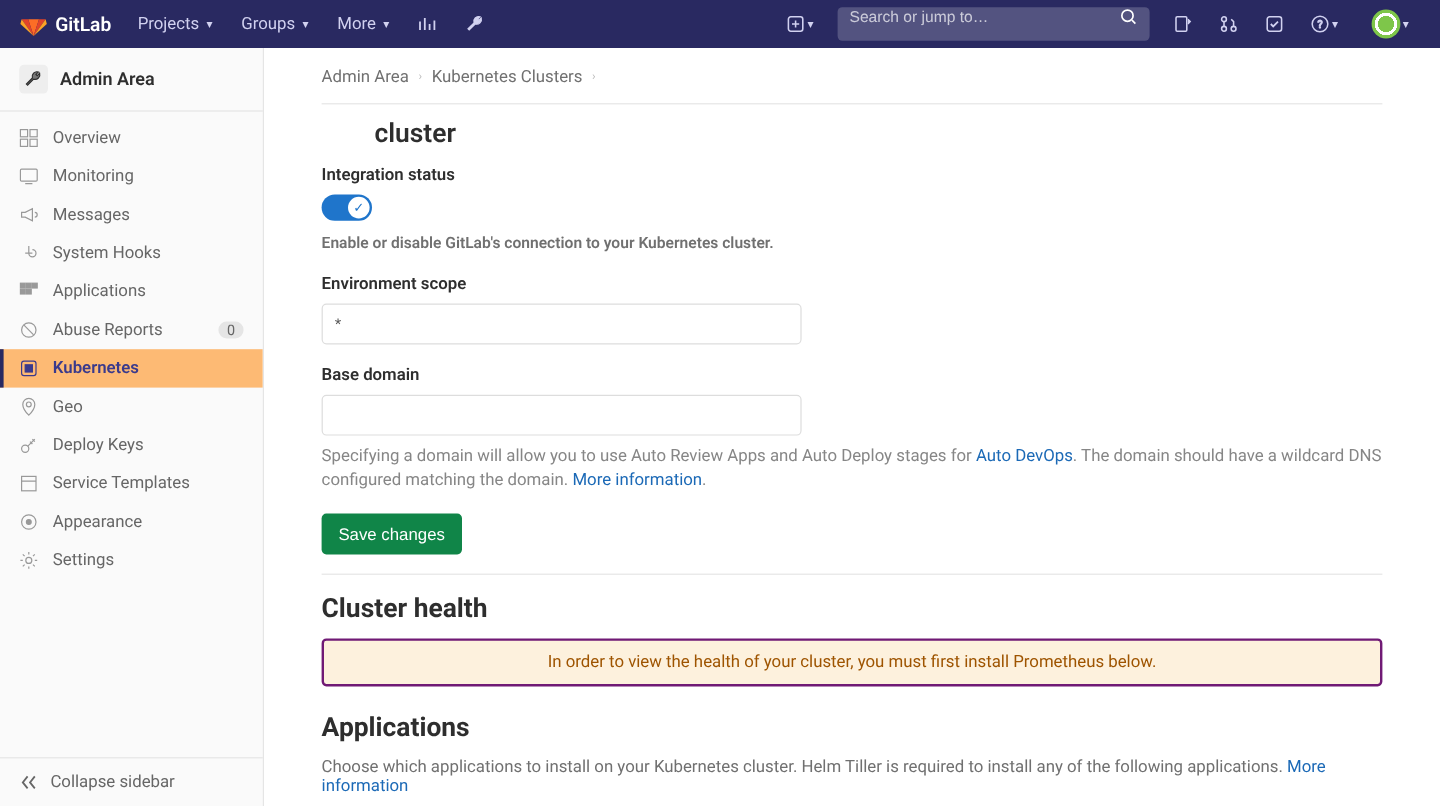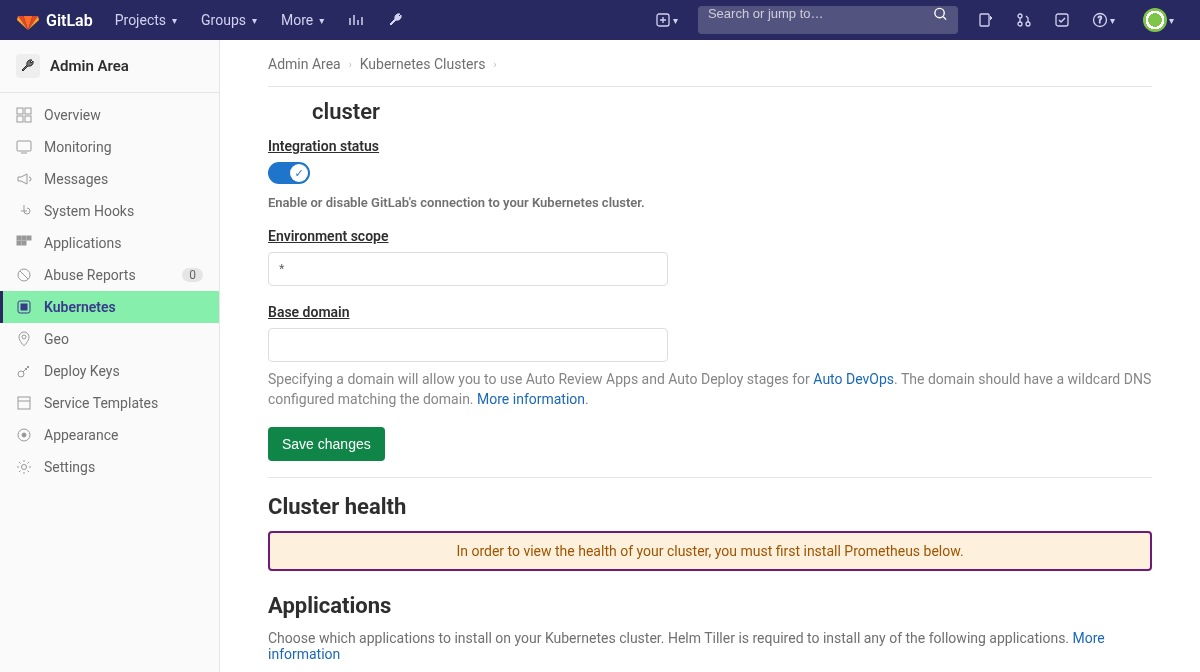--- a/index.html
+++ b/index.html
@@ -18,32 +18,32 @@
 .avatar { width: 24px; height: 24px; border-radius: 50%; background: radial-gradient(circle, #7ec64a 40%, #fff 40%, #fff 55%, #7ec64a 55%); margin-left: 6px; }
 .caret { font-size: 10px; margin-left: 2px; }
 
 .layout { display: flex; height: calc(100vh - 40px); }
 .sidebar { width: 220px; background: #fafafa; border-right: 1px solid #e5e5e5; display: flex; flex-direction: column; }
 .sidebar-header { display: flex; align-items: center; gap: 10px; padding: 14px 16px; border-bottom: 1px solid #e5e5e5; }
 .sidebar-header-icon { width: 24px; height: 24px; border-radius: 4px; background: #eee; display: flex; align-items: center; justify-content: center; }
 .sidebar-title { font-weight: 600; font-size: 15px; }
 .sidebar-items { flex: 1; overflow: auto; padding: 6px 0; }
 .side-item { display: flex; align-items: center; gap: 12px; padding: 8px 16px; color: #666; cursor: pointer; font-size: 14px; }
-.side-item.active { background: #86efac; color: #3a3a8c; font-weight: 600; border-left: 3px solid #292961; padding-left: 13px; }
+.side-item.active { background: #fdba74; color: #3a3a8c; font-weight: 600; border-left: 3px solid #292961; padding-left: 13px; }
 .side-item .icon { width: 16px; height: 16px; display: flex; align-items: center; justify-content: center; color: #999; }
 .side-item.active .icon { color: #3a3a8c; }
 .badge { background: #e5e5e5; border-radius: 10px; padding: 0 7px; font-size: 12px; margin-left: auto; color: #666; }
 .sidebar-footer { border-top: 1px solid #e5e5e5; padding: 12px 16px; display: flex; align-items: center; gap: 10px; color: #666; cursor: pointer; }
 
 .content { flex: 1; overflow: auto; padding: 16px 48px 0 48px; }
 .breadcrumb { display: flex; align-items: center; gap: 8px; color: #707070; font-size: 14px; padding-bottom: 14px; border-bottom: 1px solid #e5e5e5; }
 .breadcrumb a { color: #707070; text-decoration: none; }
 .crumb-sep { color: #bbb; font-size: 10px; }
 .page-title { font-size: 22px; font-weight: 600; margin: 12px 0 14px 44px; }
-.section-label { font-weight: 600; margin-bottom: 8px; text-decoration: underline; }
+.section-label { font-weight: 600; margin-bottom: 8px; }
 .section { margin-bottom: 18px; }
 .toggle { width: 42px; height: 22px; background: #1f75cb; border-radius: 11px; position: relative; cursor: pointer; display: inline-block; }
 .toggle-knob { position: absolute; right: 2px; top: 2px; width: 18px; height: 18px; background: #fff; border-radius: 50%; display: flex; align-items: center; justify-content: center; color: #1f75cb; font-size: 11px; }
 .help-text { color: #707070; margin-top: 8px; font-weight: 600; font-size: 13px; }
 .hint-text { color: #868686; margin-top: 8px; font-size: 14px; line-height: 1.4; }
 .text-input { width: 400px; height: 34px; border: 1px solid #ddd; border-radius: 4px; padding: 0 10px; font-size: 14px; color: #555; }
 .link { color: #1b69b6; text-decoration: none; }
 .btn-success { background: #108548; color: #fff; border: none; border-radius: 4px; padding: 9px 14px; font-size: 14px; cursor: pointer; }
 .hr { border-top: 1px solid #e5e5e5; margin: 16px 0; }
 .h2 { font-size: 22px; font-weight: 700; margin-bottom: 12px; }
@@ -256,20 +256,26 @@
       <div class="side-item">
           <span class="icon">
             <svg class="sicon" viewBox="0 0 16 16">
               <circle cx="8" cy="8" r="2.5" fill="none" stroke="currentColor"></circle>
               <path fill="none" stroke="currentColor" d="M8 1v2M8 13v2M1 8h2M13 8h2M3 3l1.5 1.5M11.5 11.5L13 13M13 3l-1.5 1.5M4.5 11.5L3 13"></path>
             </svg>
           </span>
           <span>Settings</span>
         </div>
     </div>
+    <div class="sidebar-footer">
+      <svg class="sicon" viewBox="0 0 16 16">
+          <path fill="none" stroke="currentColor" stroke-width="1.5" d="M7 3L3 8l4 5M13 3L9 8l4 5"></path>
+        </svg>
+      <span>Collapse sidebar</span>
+    </div>
   </div>
 
   <div class="content">
     <div class="breadcrumb">
       <a href="#">Admin Area</a>
       <span class="crumb-sep">›</span>
       <a href="#">Kubernetes Clusters</a>
       <span class="crumb-sep">›</span>
     </div>
 

